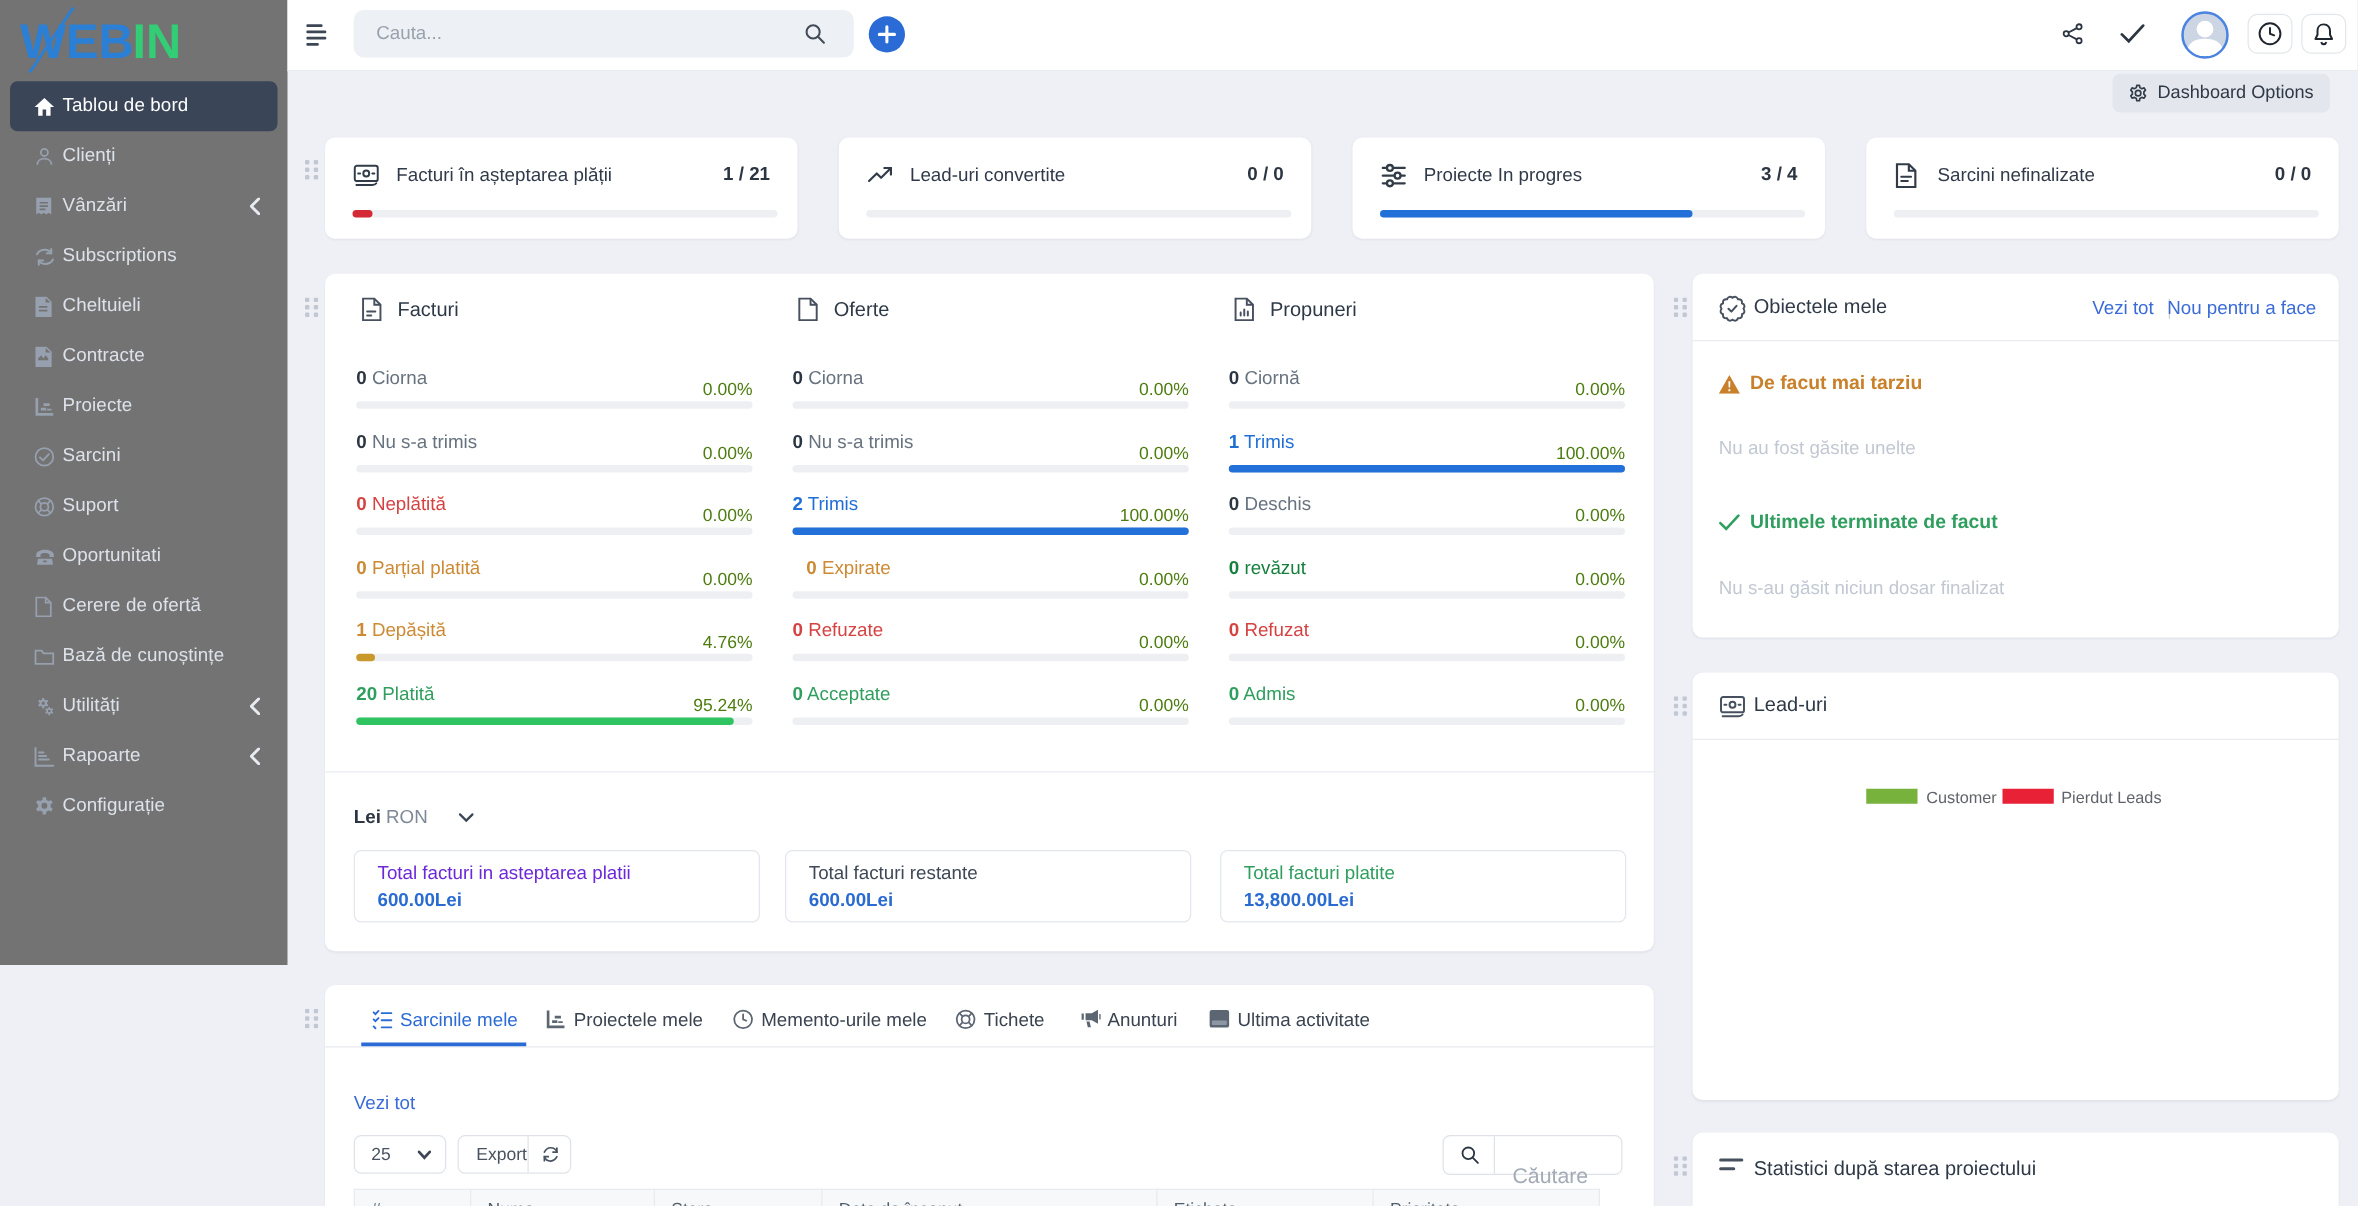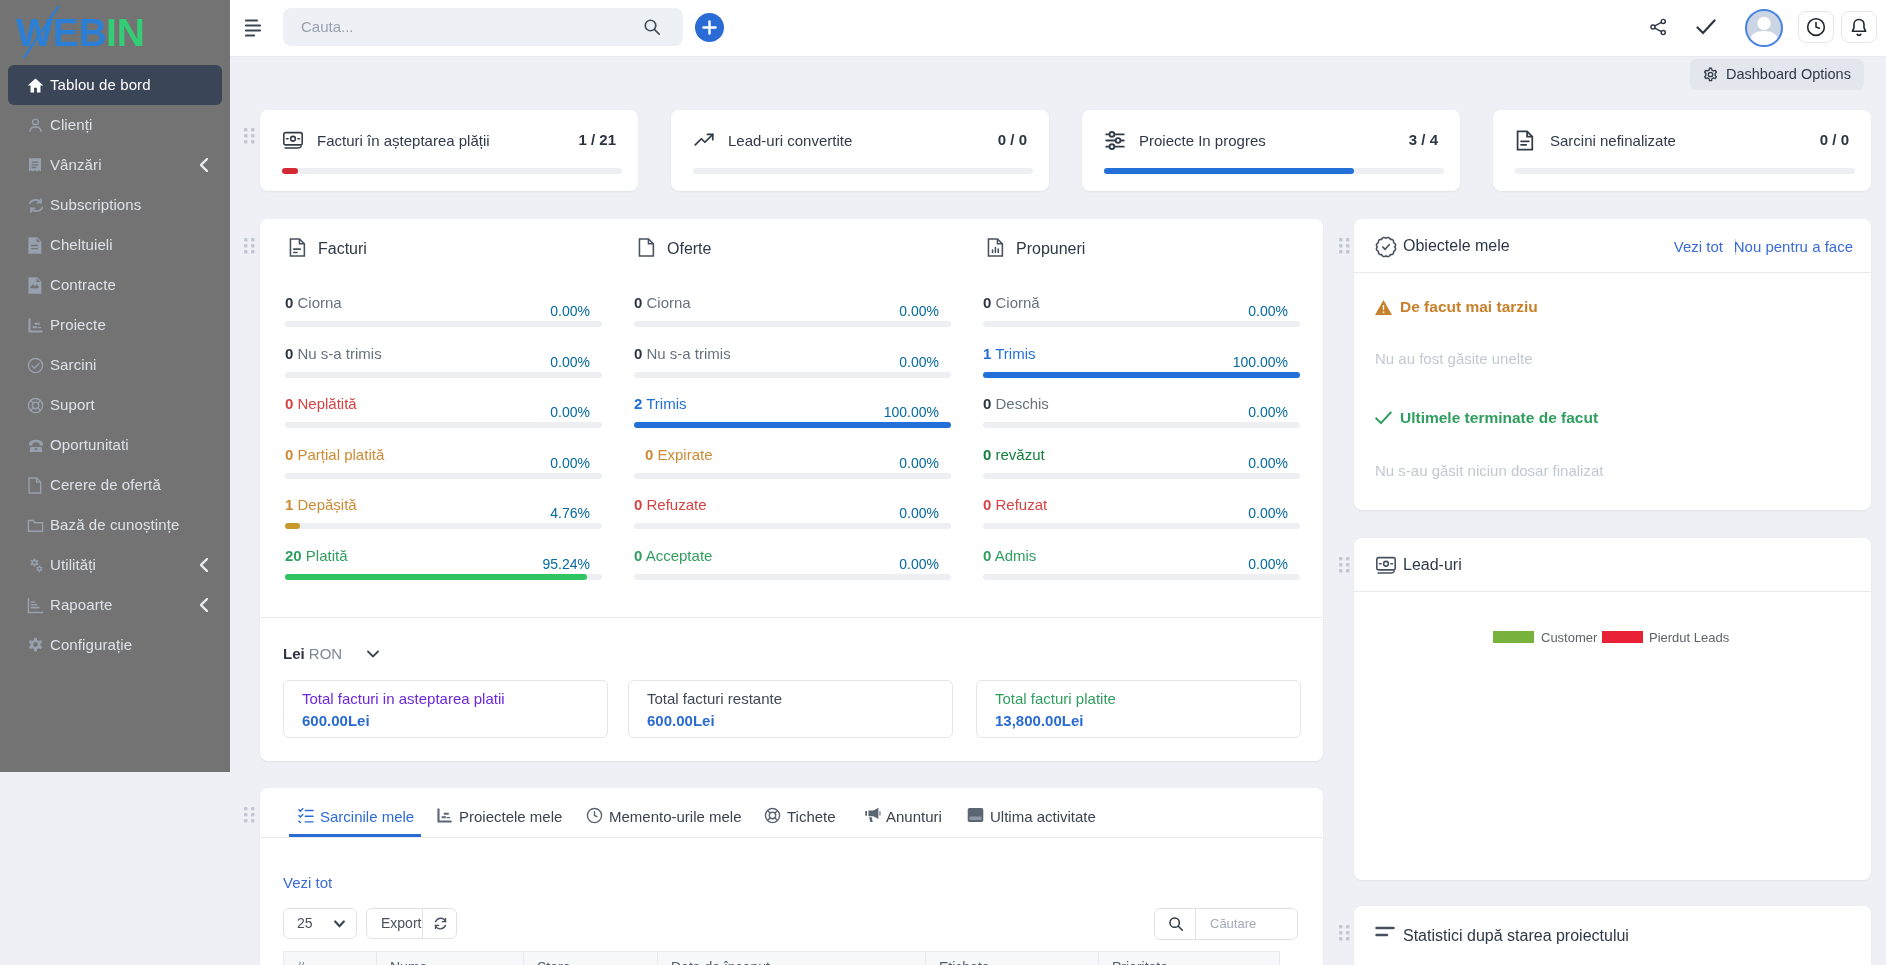--- a/index.html
+++ b/index.html
@@ -29,21 +29,21 @@
 .statcard .val { position:absolute; right:22px; top:21px; font-size:15px; font-weight:bold; color:#2c3542; }
 .statcard .track { position:absolute; left:22px; right:22px; top:166px; height:6px; border-radius:3px; background:#edeff3; }
 .statcard svg { position:absolute; left:22px; top:20px; }
 .track { position:absolute; height:6px; border-radius:3px; background:#edeff3; }
 .fill { position:absolute; left:0; top:0; height:6px; border-radius:3px; }
 
 .bc-col { position:absolute; top:0; width:317px; height:400px; }
 .brow { position:absolute; left:0; width:317px; }
 .brow .lab { position:absolute; left:0; top:0; font-size:15px; }
 .brow .num { font-weight:bold; }
-.brow .pct { position:absolute; right:12px; top:9px; font-size:14px; color:#0369a1; }
+.brow .pct { position:absolute; right:0; top:9px; font-size:14px; color:#4d7c0f; }
 .brow .bar { position:absolute; left:0; top:27px; width:317px; }
 .glab { color:#67727f; }
 .totbox { position:absolute; top:461px; width:325px; height:58px; border:1px solid #e3e7ed; border-radius:6px; background:#fff; }
 .totbox .t1 { position:absolute; left:18px; top:9px; font-size:15px; }
 .totbox .t2 { position:absolute; left:18px; top:31px; font-size:15px; font-weight:bold; color:#2a6bd2; }
 
 .chead { position:absolute; left:0; top:0; right:0; height:54px; border-bottom:1px solid #e9ebf0; }
 .chead .ct { position:absolute; left:49px; top:18px; font-size:16px; color:#2e3947; }
 .chead svg { position:absolute; left:21px; top:17px; }
 
@@ -581,21 +581,21 @@
             <path d="M20 15 C18 19 15 20.5 12 20.5 C8 20.5 5 18 4 15"></path>
             <path d="M4 20 L4 15 L9 15"></path>
           </svg>
       </div>
       <div style="position:absolute;left:894px;top:120px;width:144px;height:32px;border:1px solid #dfe3e9;border-radius:6px;">
         <svg style="position:absolute;left:13px;top:7px;" width="16" height="16" viewBox="0 0 24 24" fill="none" stroke="#2c3542" stroke-width="2.2">
             <circle cx="10" cy="10" r="7"></circle>
             <path d="M15.5 15.5 L21.5 21.5" stroke-linecap="round"></path>
           </svg>
         <div style="position:absolute;left:40px;top:0;width:1px;height:30px;background:#dfe3e9;"></div>
-        <span style="position:absolute;left:55px;top:7px;font-size:13px;color:#a3abb6;">Căutare</span>
+        <span style="position:absolute;left:55px;top:22px;font-size:17px;color:#a3abb6;">Căutare</span>
       </div>
       <table style="position:absolute;left:23px;top:163px;width:997px;border-collapse:collapse;font-size:14px;color:#515d6b;">
         <tbody>
             <tr>
           <td style="width:93px;border:1px solid #e8eaee;background:#f7f8fa;padding:7px 0 18px 13px;">#</td>
           <td style="width:147px;border:1px solid #e8eaee;background:#f7f8fa;padding:7px 0 18px 13px;">Nume</td>
           <td style="width:134px;border:1px solid #e8eaee;background:#f7f8fa;padding:7px 0 18px 13px;">Stare</td>
           <td style="width:268px;border:1px solid #e8eaee;background:#f7f8fa;padding:7px 0 18px 13px;">Data de început</td>
           <td style="width:173px;border:1px solid #e8eaee;background:#f7f8fa;padding:7px 0 18px 13px;">Etichete</td>
           <td style="border:1px solid #e8eaee;background:#f7f8fa;padding:7px 0 18px 13px;">Prioritate</td>

